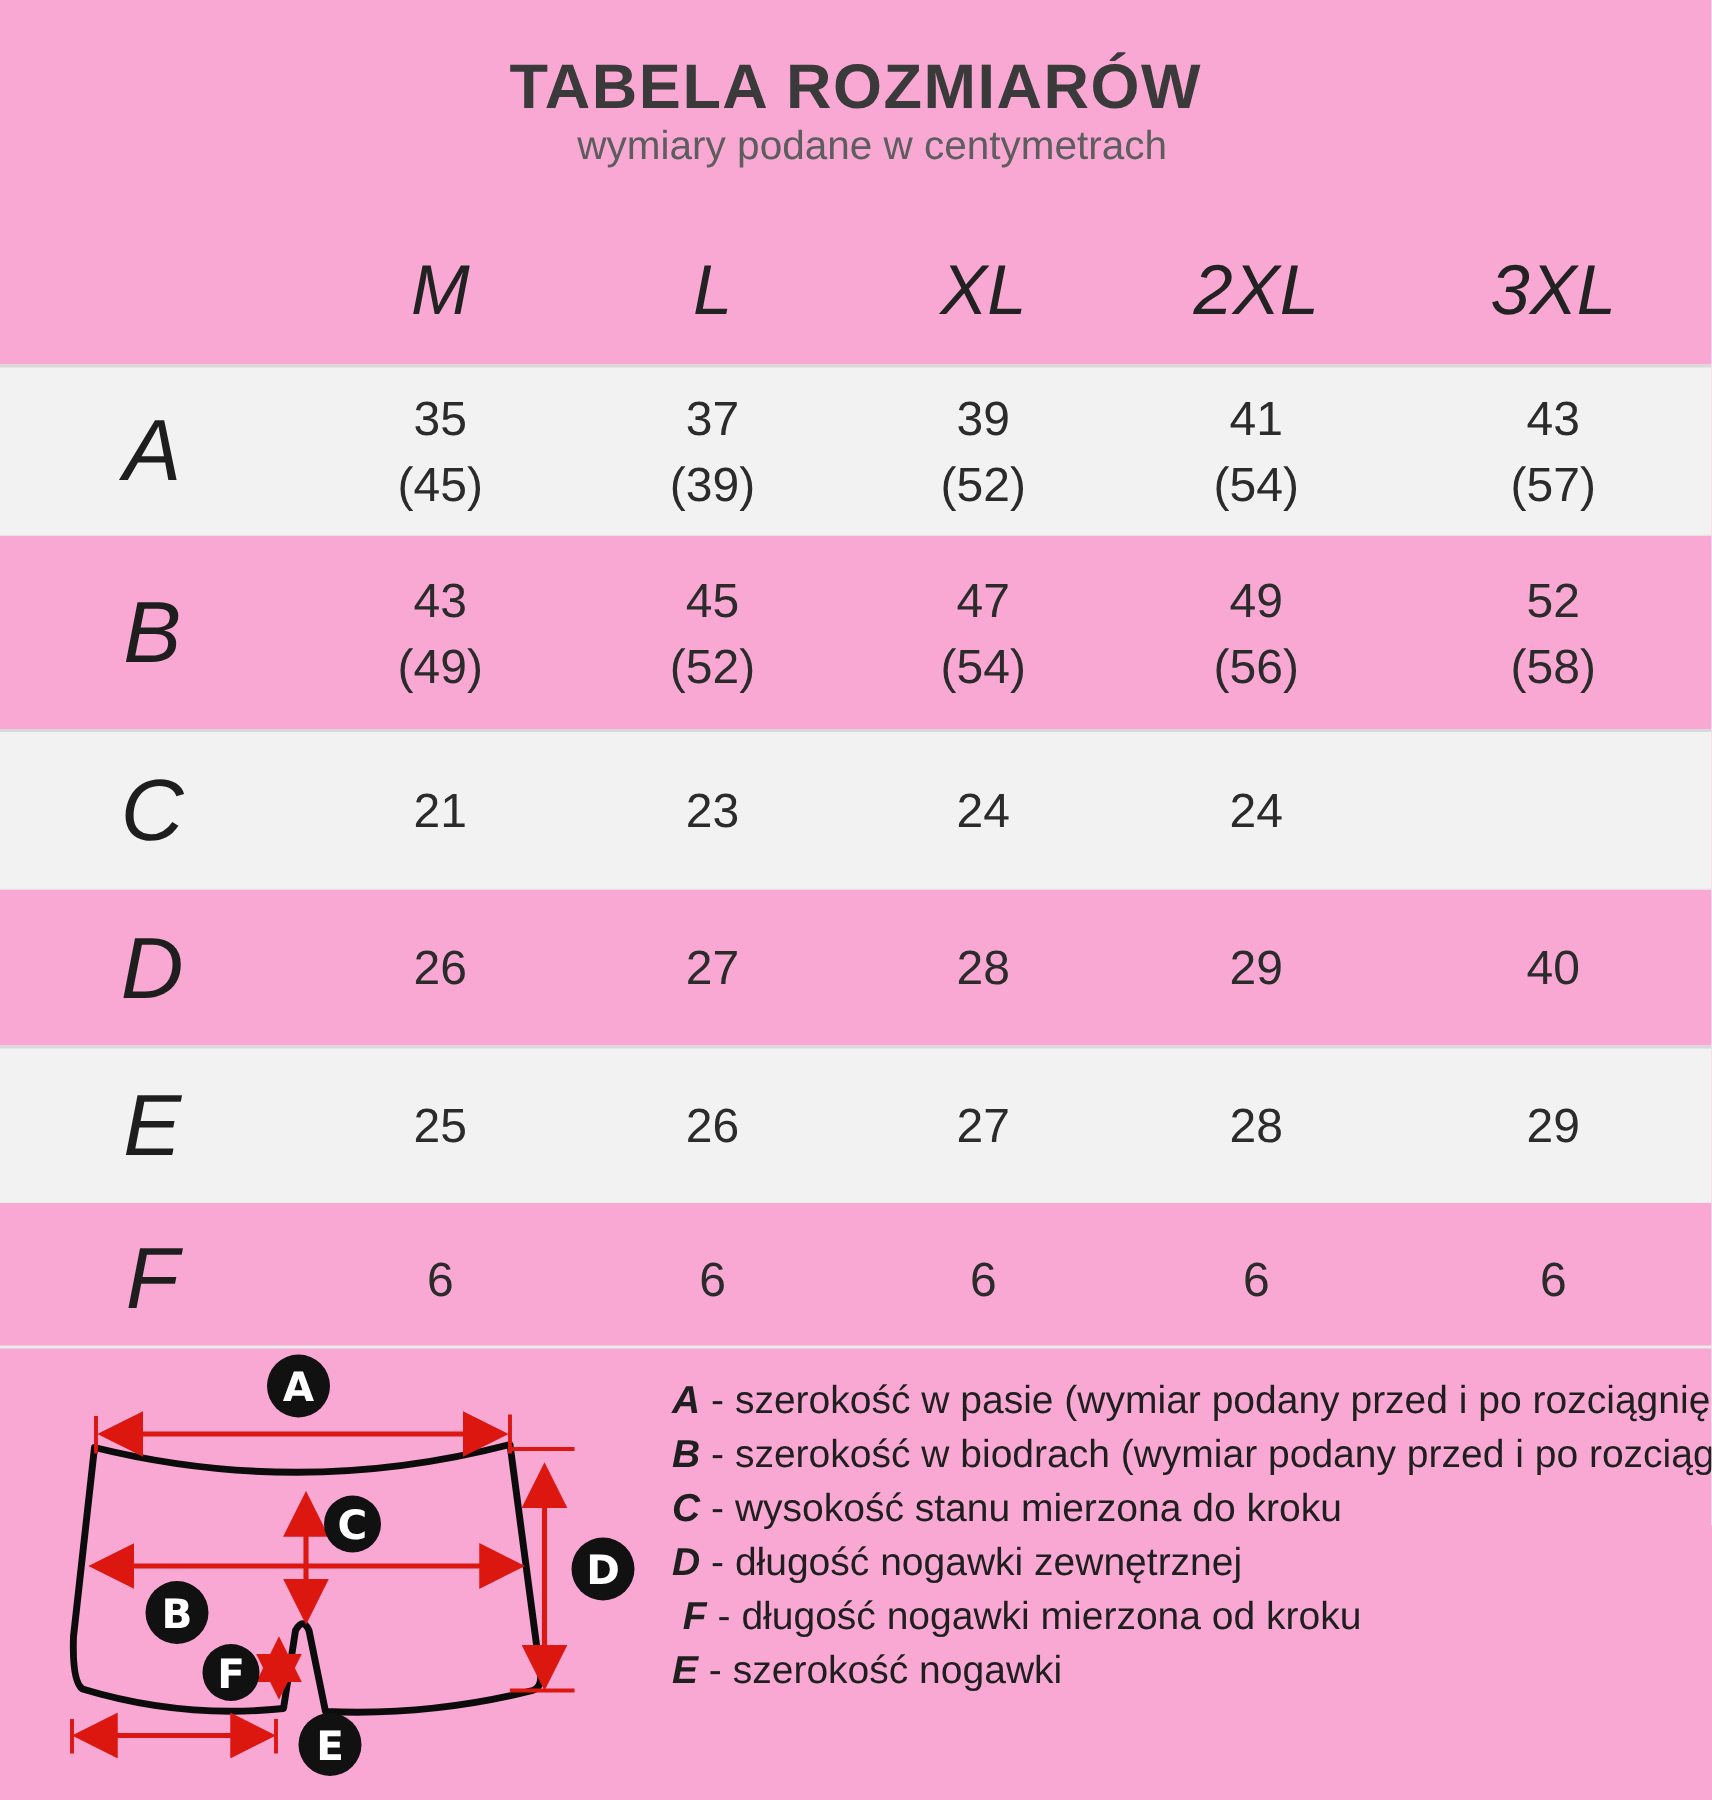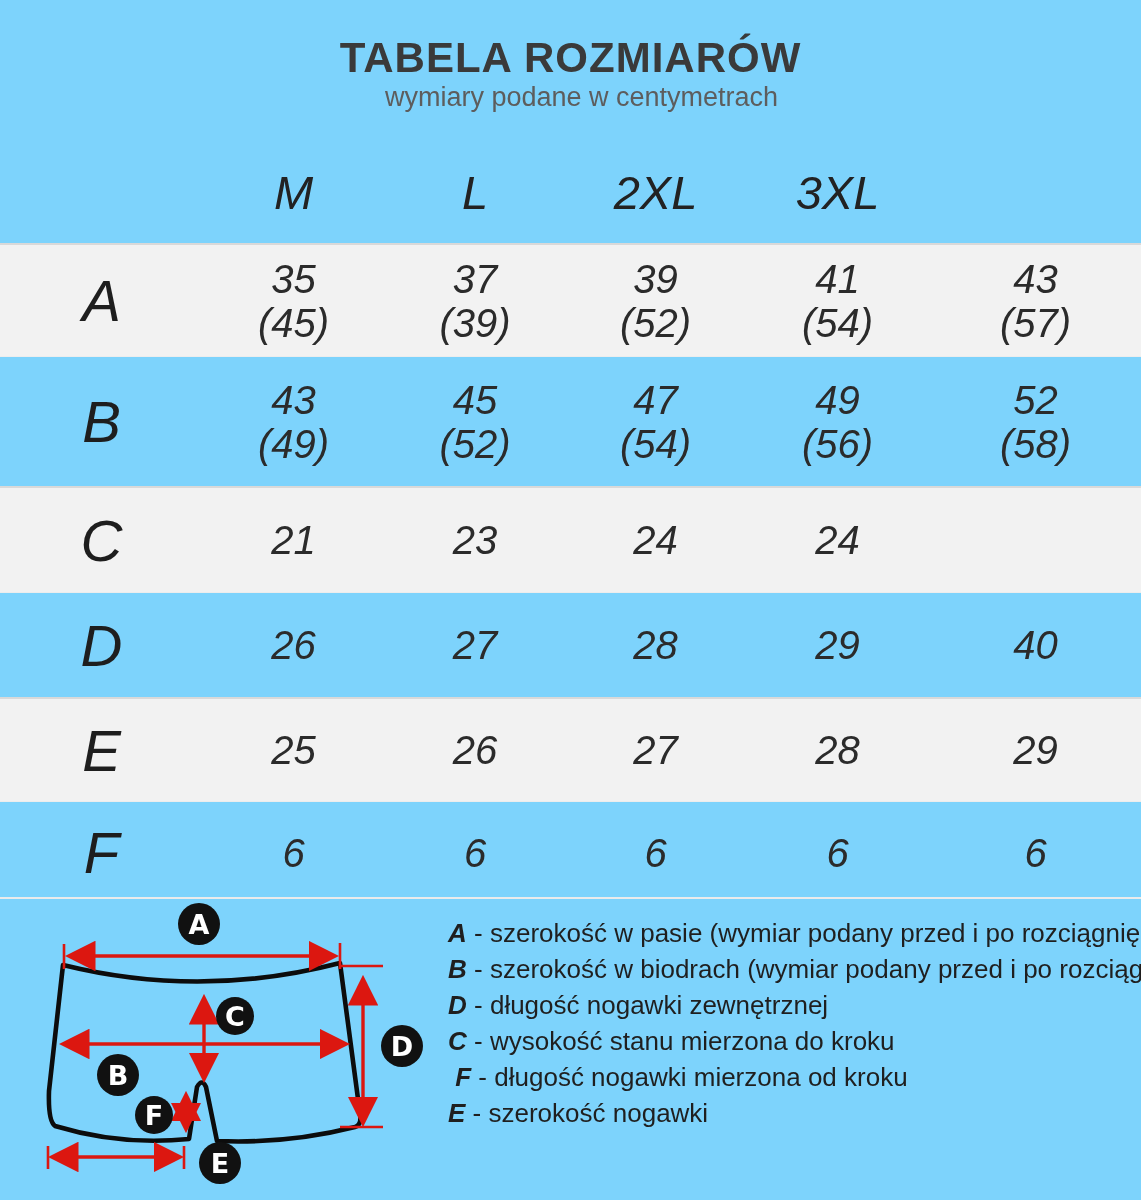--- a/index.html
+++ b/index.html
@@ -1,35 +1,35 @@
 <!DOCTYPE html>
 <html><head>
 <meta charset="utf-8">
 <style>
   html,body{margin:0;padding:0;background:#ffffff;}
-  .page{position:relative;width:1141px;height:1200px;background:#7dd3fc;overflow:hidden;
+  .page{position:relative;width:1141px;height:1200px;background:#f9a8d4;overflow:hidden;
         font-family:"Liberation Sans",sans-serif;}
 
   
   .title{position:absolute;top:34px;left:0;width:100%;text-align:center;
          font-size:42px;font-weight:bold;color:#3a3a3a;letter-spacing:1px;}
   .subtitle{position:absolute;top:82px;left:0;width:100%;text-align:center;
             font-size:27px;font-weight:normal;color:#5d5d5d;padding-left:11px;}
 
   
   .size-table{position:absolute;top:141px;left:0;width:1141px;}
   .trow{display:grid;grid-template-columns:203px 181px 182px 179px 185px 211px;}
   .trow>div{display:flex;flex-direction:column;align-items:center;justify-content:center;}
   .hrow{height:102px;}
   .hcell{font-style:italic;font-weight:300;font-size:47px;color:#222;}
   .shade{background:#f2f2f2;border-top:2px solid #d9d9d9;border-bottom:1px solid #ededed;}
   .r-a{height:111px;} .r-b{height:129px;} .r-c{height:104px;}
   .r-d{height:104px;} .r-e{height:102px;} .r-f{height:101px;}
   .rlabel{font-style:italic;font-weight:300;font-size:58px;color:#1e1e1e;}
-  .val,.stretch{font-style:italic;font-weight:300;font-size:40px;color:#2b2b2b;line-height:44px;}
+  .val,.stretch{font-weight:300;font-size:32px;color:#2b2b2b;line-height:44px;}
   .sep-line{position:absolute;top:897px;left:0;width:100%;height:0;border-top:2px solid #ebebeb;}
 
   
   .diagram{position:absolute;left:26px;top:899px;}
   .shorts-outline{fill:none;stroke:#0c0c0c;stroke-width:4.6;stroke-linejoin:round;stroke-linecap:round;}
   .arrow{stroke:#dc1710;stroke-width:3.4;fill:none;}
   .tick{stroke:#dc1710;stroke-width:2.6;fill:none;}
   .badge{fill:#111111;}
   .badge-letter{fill:#ffffff;font-family:"DejaVu Sans",sans-serif;font-weight:bold;
                 font-size:27px;text-anchor:middle;}
@@ -46,20 +46,21 @@
 
   <div class="title">TABELA ROZMIARÓW</div>
   <div class="subtitle">wymiary podane w centymetrach</div>
 
   <div class="size-table">
 
     <div class="trow hrow">
       <div></div>
       <div class="hcell">M</div>
       <div class="hcell">L</div>
+      <div class="hcell">XL</div>
       <div class="hcell">2XL</div>
       <div class="hcell">3XL</div>
     </div>
 
     <div class="trow r-a shade">
       <div class="rlabel">A</div>
       <div>
           <span class="val">35</span>
           <span class="stretch">(45)</span>
         </div>
@@ -243,19 +244,19 @@
     </g>
     <g>
       <circle class="badge" cx="128" cy="216" r="19"></circle>
       <text class="badge-letter" x="128" y="226">F</text>
     </g>
   </svg>
 
   <div class="legend">
     <div class="legend-item"><span class="legend-letter">A</span> <span>-</span> <span>szerokość w pasie (wymiar podany przed i po rozciągnięciu)</span></div>
     <div class="legend-item"><span class="legend-letter">B</span> <span>-</span> <span>szerokość w biodrach (wymiar podany przed i po rozciągnięciu)</span></div>
+    <div class="legend-item"><span class="legend-letter">C</span> <span>-</span> <span>wysokość stanu mierzona do kroku</span></div>
     <div class="legend-item"><span class="legend-letter">D</span> <span>-</span> <span>długość nogawki zewnętrznej</span></div>
-    <div class="legend-item"><span class="legend-letter">C</span> <span>-</span> <span>wysokość stanu mierzona do kroku</span></div>
     <div class="legend-item">&nbsp;<span class="legend-letter">F</span> <span>-</span> <span>długość nogawki mierzona od kroku</span></div>
     <div class="legend-item"><span class="legend-letter">E</span> <span>-</span> <span>szerokość nogawki</span></div>
   </div>
 
 </div>
 
 </body></html>

